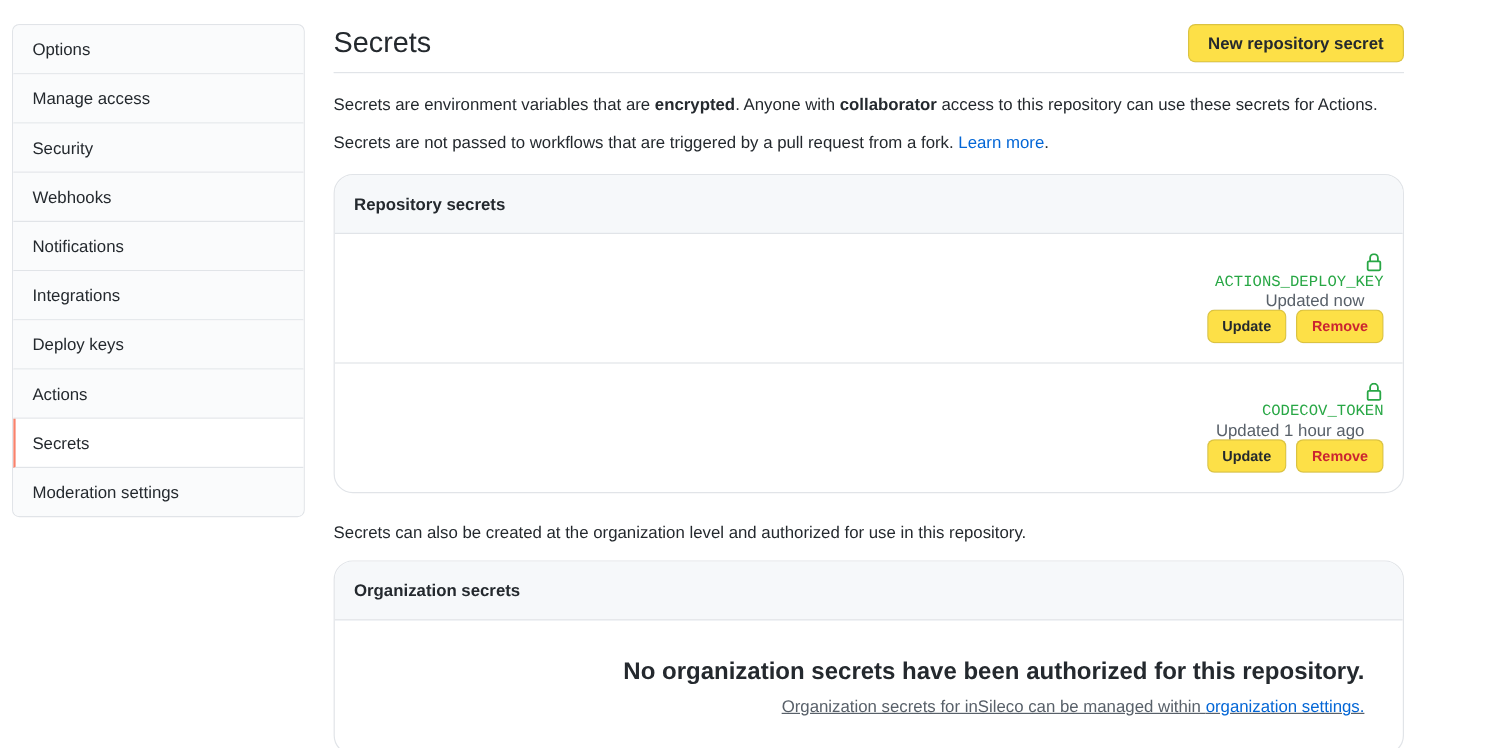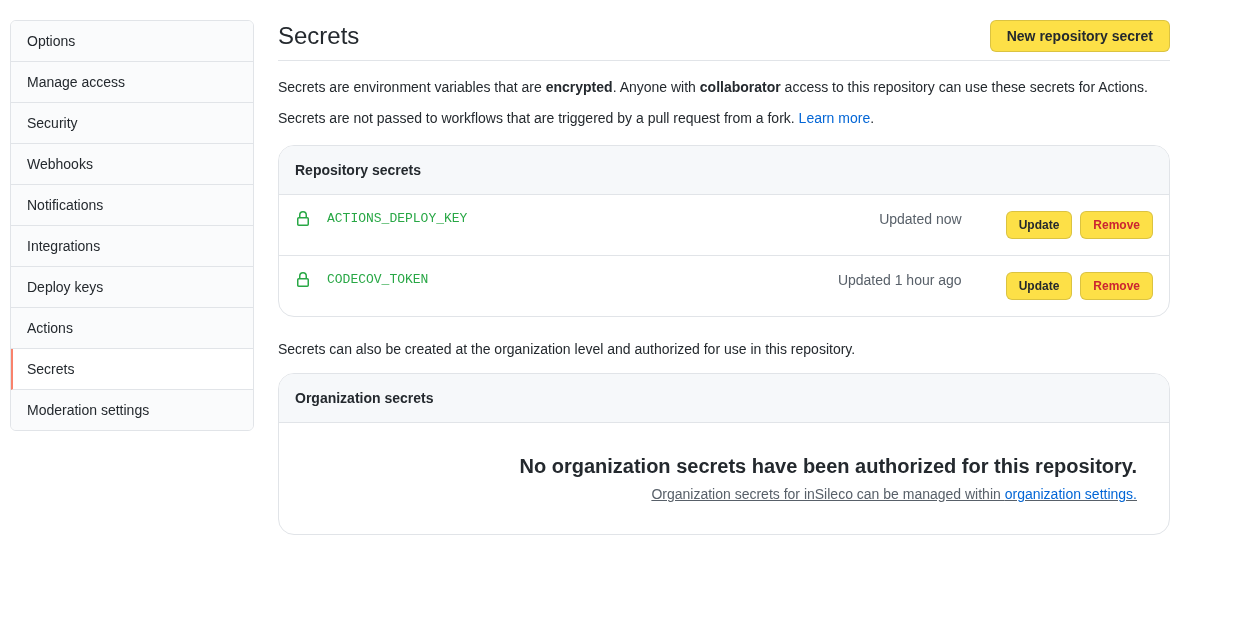--- a/index.html
+++ b/index.html
@@ -106,23 +106,24 @@
       display: flex;
       justify-content: space-between;
       align-items: center;
     }
     .box-header-title {
       font-weight: 600;
       font-size: 14px;
     }
     .box-row {
       display: flex;
-      align-items: flex-start;
+      align-items: flex-end;
       padding: 16px;
       border-bottom: 1px solid #e1e4e8;
+      flex-direction: column;
     }
     .box-row:last-child {
       border-bottom: none;
     }
     .lock-icon {
       width: 16px;
       height: 16px;
       fill: #28a745;
       flex-shrink: 0;
     }

